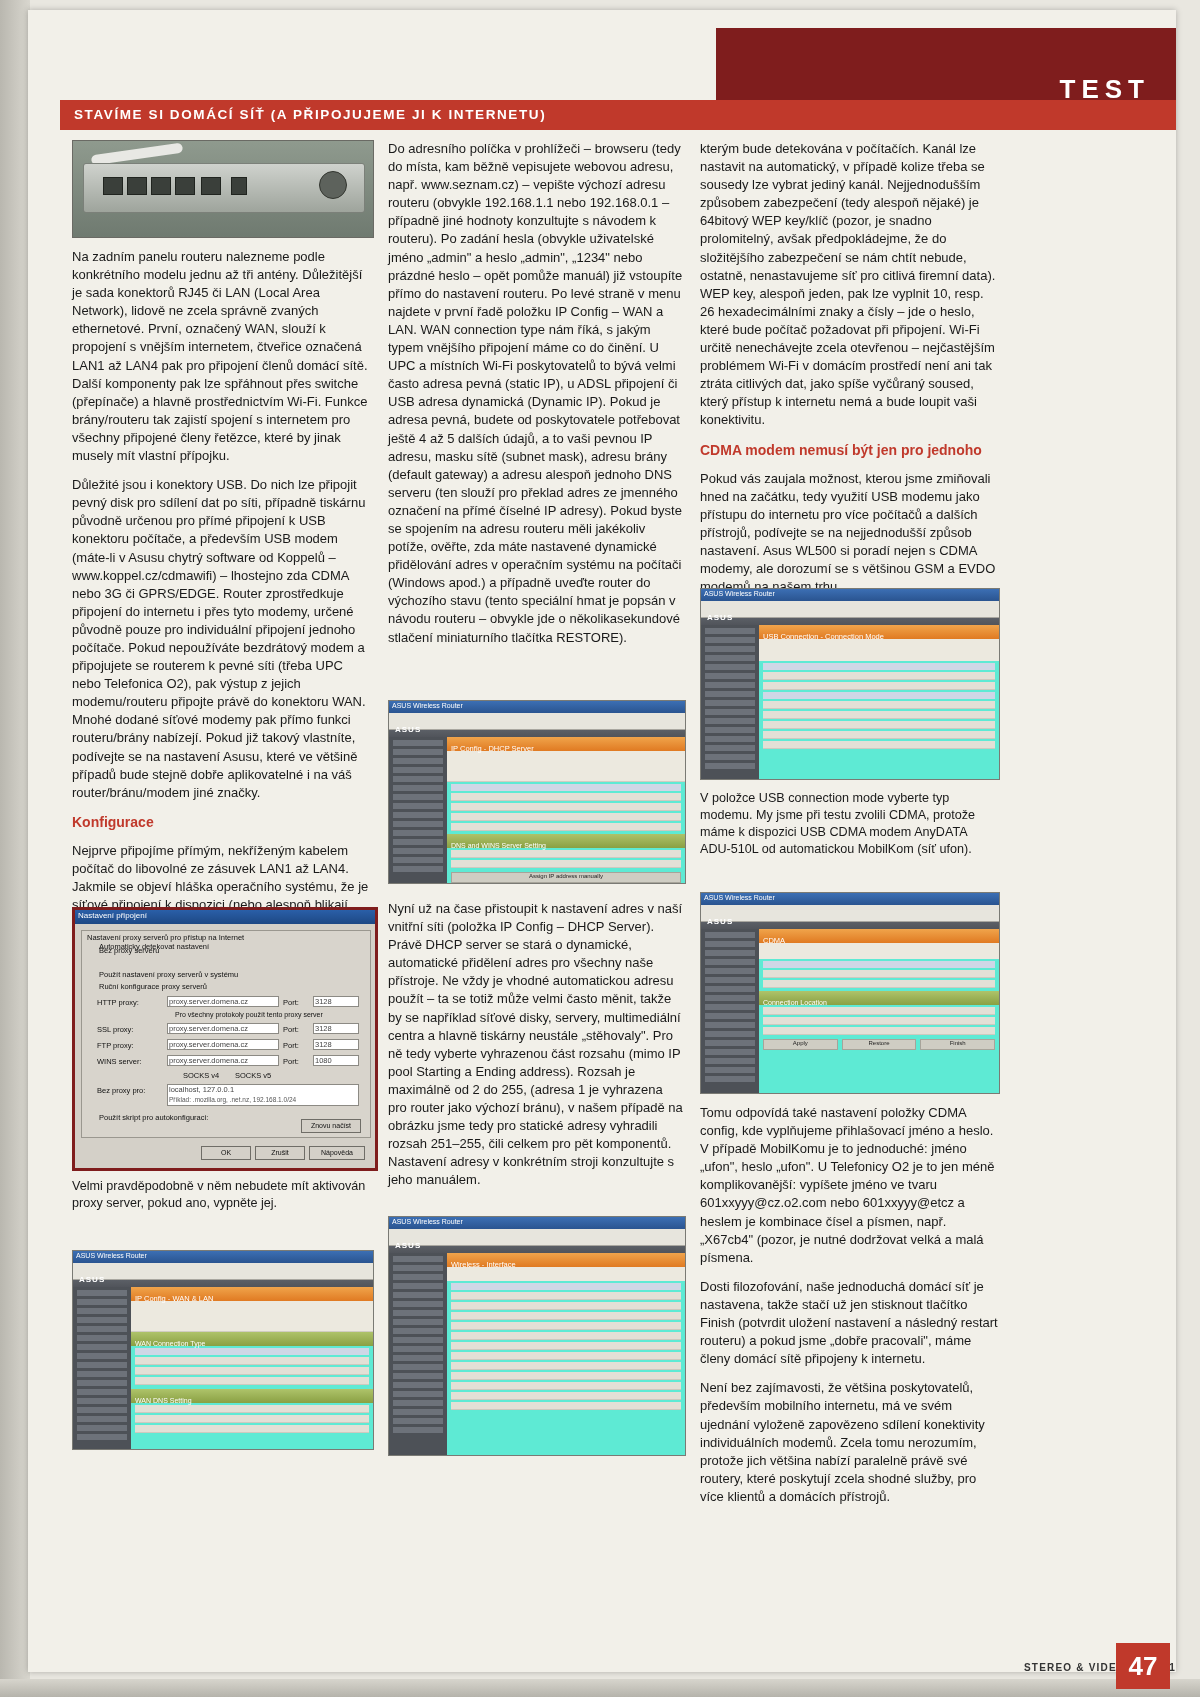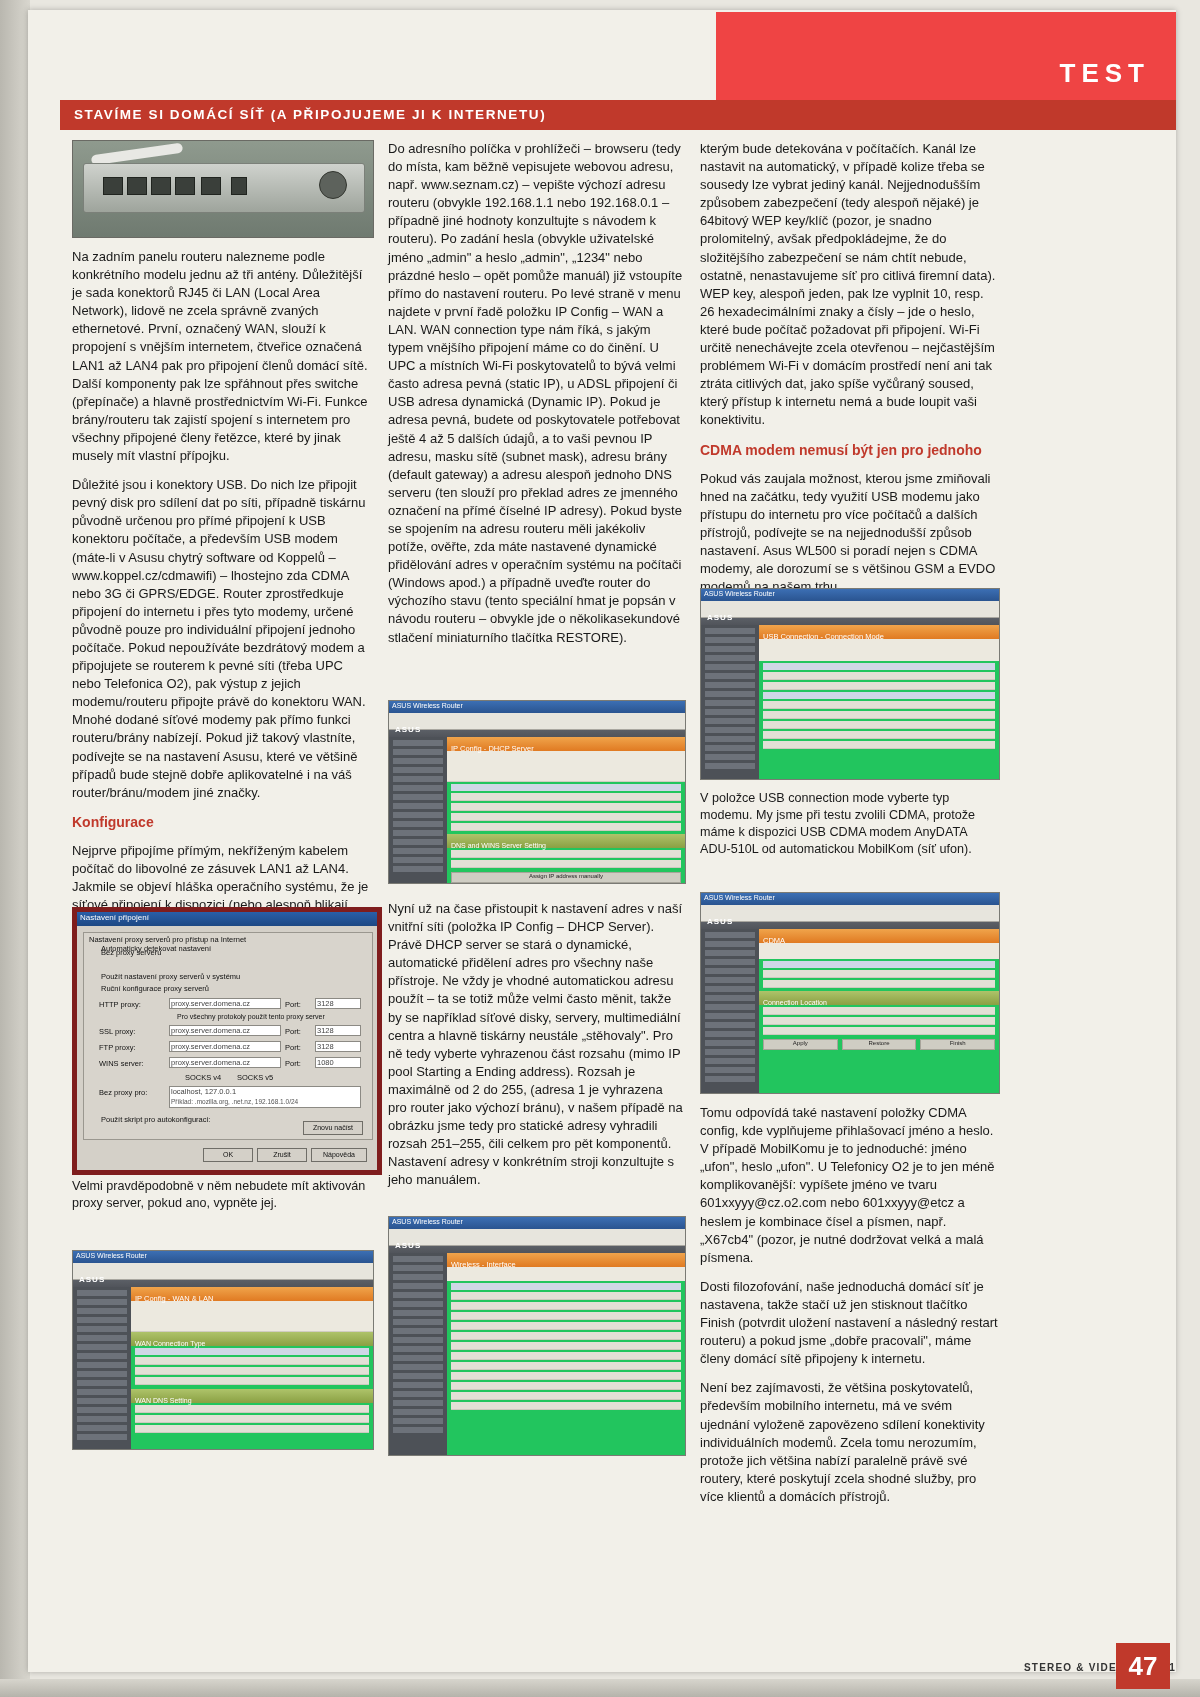--- a/index.html
+++ b/index.html
@@ -3,21 +3,21 @@
 <meta charset="utf-8">
 <style>
   html,body{margin:0;padding:0;background:#cfcfc8;}
   body{width:1200px;height:1697px;font-family:"Liberation Sans",sans-serif;}
   .page{position:relative;width:1200px;height:1697px;background:#e9e7e0;overflow:hidden;}
   
   .paper{position:absolute;left:28px;top:10px;width:1148px;height:1662px;background:#f2f0e9;
          box-shadow:0 0 6px rgba(0,0,0,.25);}
   .scanedge-l{position:absolute;left:0;top:0;width:30px;height:1697px;background:linear-gradient(90deg,#b9b7af,#d9d7cf);}
   .scanedge-b{position:absolute;left:0;bottom:0;width:1200px;height:18px;background:linear-gradient(180deg,#d7d5cd,#b5b3ab);}
-  .headerbar{position:absolute;left:716px;top:12px;width:460px;height:88px;background:#ef4444;}
+  .headerbar{position:absolute;left:716px;top:28px;width:460px;height:88px;background:#7f1d1d;}
   .headerbar .test{position:absolute;right:26px;top:46px;color:#fff;font-size:26px;font-weight:bold;letter-spacing:6px;}
   .redbar{position:absolute;left:60px;top:100px;width:1116px;height:30px;background:#c0392b;}
   .redbar span{position:absolute;left:14px;top:7px;color:#fff;font-size:13.5px;font-weight:bold;letter-spacing:1.6px;}
   .col{position:absolute;top:140px;font-size:13px;line-height:18.1px;color:#1a1a1a;text-align:left;}
   .col p{margin:0 0 11px 0;}
   .c1{left:72px;width:300px;}
   .c2{left:388px;width:296px;}
   .c3{left:700px;width:298px;}
   .subhead{color:#c0392b;font-weight:bold;font-size:14px;margin:4px 0 6px 0;}
   .cap{font-size:12.6px;line-height:17px;color:#1a1a1a;}
@@ -28,27 +28,27 @@
   .photo .port{position:absolute;top:36px;width:18px;height:16px;background:#3a3f3a;border:1px solid #20241f;}
   .photo .knob{position:absolute;left:246px;top:30px;width:26px;height:26px;border-radius:50%;background:#5d625c;border:1px solid #32352f;}
   
   .shot{position:absolute;border:1px solid #7a7a74;background:#dedcd4;overflow:hidden;}
   .shot .tb{height:12px;background:linear-gradient(180deg,#3c6fb4,#2a5490);}
   .shot .tbtext{position:absolute;left:3px;top:1px;color:#fff;font-size:7px;}
   .shot .browser-chrome{height:16px;background:#e7e5dd;border-bottom:1px solid #a9a7a0;}
   .shot .asusbar{height:20px;background:linear-gradient(180deg,#5b5f66,#3d4045);}
   .shot .asuslogo{position:absolute;left:6px;top:24px;color:#fff;font-size:8px;font-weight:bold;letter-spacing:1px;}
   .shot .leftnav{position:absolute;left:0;top:36px;bottom:0;width:58px;background:#4d5157;}
-  .shot .content{position:absolute;left:58px;right:0;top:36px;bottom:0;background:#22c55e;}
+  .shot .content{position:absolute;left:58px;right:0;top:36px;bottom:0;background:#5eead4;}
   .shot .orange{height:14px;background:linear-gradient(180deg,#f0a44b,#e07a22);}
   .shot .green{height:14px;background:linear-gradient(180deg,#aec36a,#8aa043);}
   .shot .row{height:7px;margin:2px 4px;background:#e3e0d6;border-bottom:1px solid #cdcabf;}
   .shot .rowb{height:7px;margin:2px 4px;background:#cfd7e6;}
   .shot .navrow{height:6px;margin:3px 4px;background:#6d727a;}
-  .dlg{position:absolute;border:5px solid #7f1d1d;background:#d4d0c8;overflow:hidden;}
+  .dlg{position:absolute;border:3px solid #7f1d1d;background:#d4d0c8;overflow:hidden;}
   .dlg .tb{height:14px;background:linear-gradient(180deg,#2a5fa8,#1d4884);color:#fff;font-size:8px;padding:1px 3px;box-sizing:border-box;}
   .dlg .grp{position:absolute;border:1px solid #9a978f;background:#d8d4cc;}
   .dlg .lbl{position:absolute;font-size:7.5px;color:#111;}
   .dlg .fld{position:absolute;background:#fff;border:1px solid #8c8a84;height:9px;}
   .dlg .btn{position:absolute;background:#d4d0c8;border:1px solid #6f6d67;height:12px;font-size:7px;text-align:center;color:#111;}
   .footer{position:absolute;left:0;bottom:22px;width:1176px;text-align:right;}
   .footer .mag{font-size:10px;letter-spacing:1.2px;color:#333;font-weight:bold;}
   .pagenum{position:absolute;right:30px;bottom:8px;width:54px;height:46px;background:#c0392b;color:#fff;font-size:26px;font-weight:bold;text-align:center;line-height:46px;}
 </style>
 </head>

